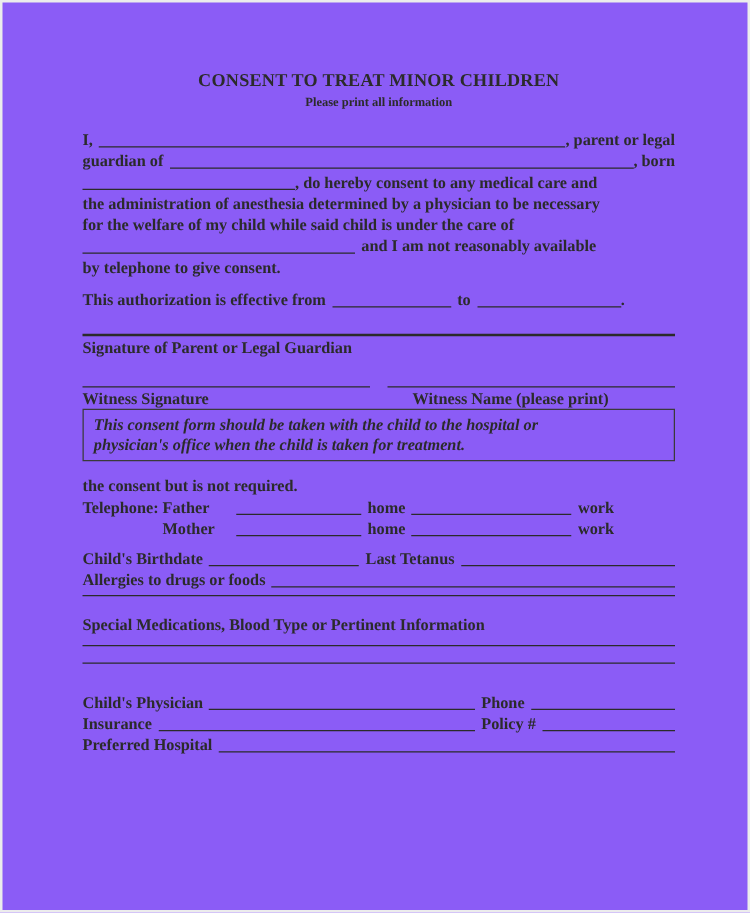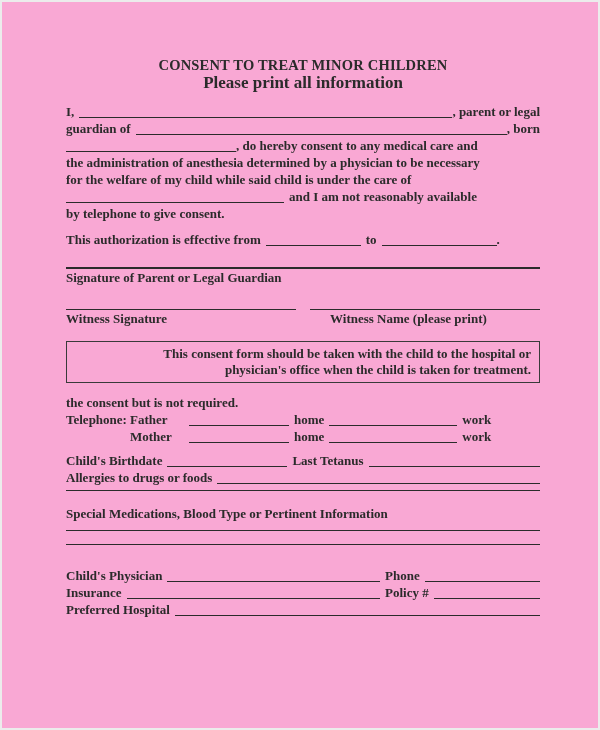--- a/index.html
+++ b/index.html
@@ -1,29 +1,29 @@
 <!DOCTYPE html>
 <html><head>
 <meta charset="utf-8">
 <style>
   * { box-sizing: border-box; }
   html, body { margin: 0; padding: 0; background: #ffffff; }
   .page {
     width: 600px; height: 730px;
-    background: #f9a8d4;
+    background: #8b5cf6;
     border: 2px solid #ececec;
     padding: 54px 58px 0 64px;
     font-family: "Liberation Serif", "DejaVu Serif", serif;
     font-weight: bold;
     color: #2b2b2b;
     font-size: 13px;
     overflow: hidden;
   }
   .title { text-align: center; font-size: 14.5px; line-height: 19px; letter-spacing: 0.2px; }
-  .subtitle { text-align: center; font-size: 17px; line-height: 15px; margin-bottom: 13px; }
+  .subtitle { text-align: center; font-size: 10px; line-height: 15px; margin-bottom: 13px; }
   .row { display: flex; align-items: baseline; line-height: 17px; white-space: pre; }
   .line { line-height: 17px; white-space: pre; }
   .blank {
     display: inline-block; height: 3px;
     border-bottom: 1.6px solid #2b2b2b;
     position: relative; top: 2px;
     margin-left: 5px;
   }
   .blank.nogap { margin-left: 0; }
   .blank.fill { flex: 1 1 auto; }
@@ -33,24 +33,24 @@
   
   .parent-rule { margin-top: 19px; }
   .witness-lines { margin-top: 23px; display: flex; }
   .witness-lines .left { width: 230px; }
   .witness-lines .gap { width: 14px; }
   .witness-lines .right { flex: 1; }
   .witness-labels { display: flex; line-height: 17px; gap: 20px; }
   .witness-labels .left { width: 244px; }
   
   .notice {
-    margin-top: 14px;
     border: 1.6px solid #3a3a3a;
     padding: 4px 8px;
-    text-align: right;
+    text-align: left;
+    font-style: italic;
   }
   .notice .nline { display: block; line-height: 16px; }
   
   .addl { margin-top: 11px; }
   
   .tel-label { display: inline-block; width: 64px; }
   .tel-name { display: inline-block; width: 54px; }
   .w100 { width: 100px; }
   .w120 { width: 120px; }
   .w128 { width: 128px; }

